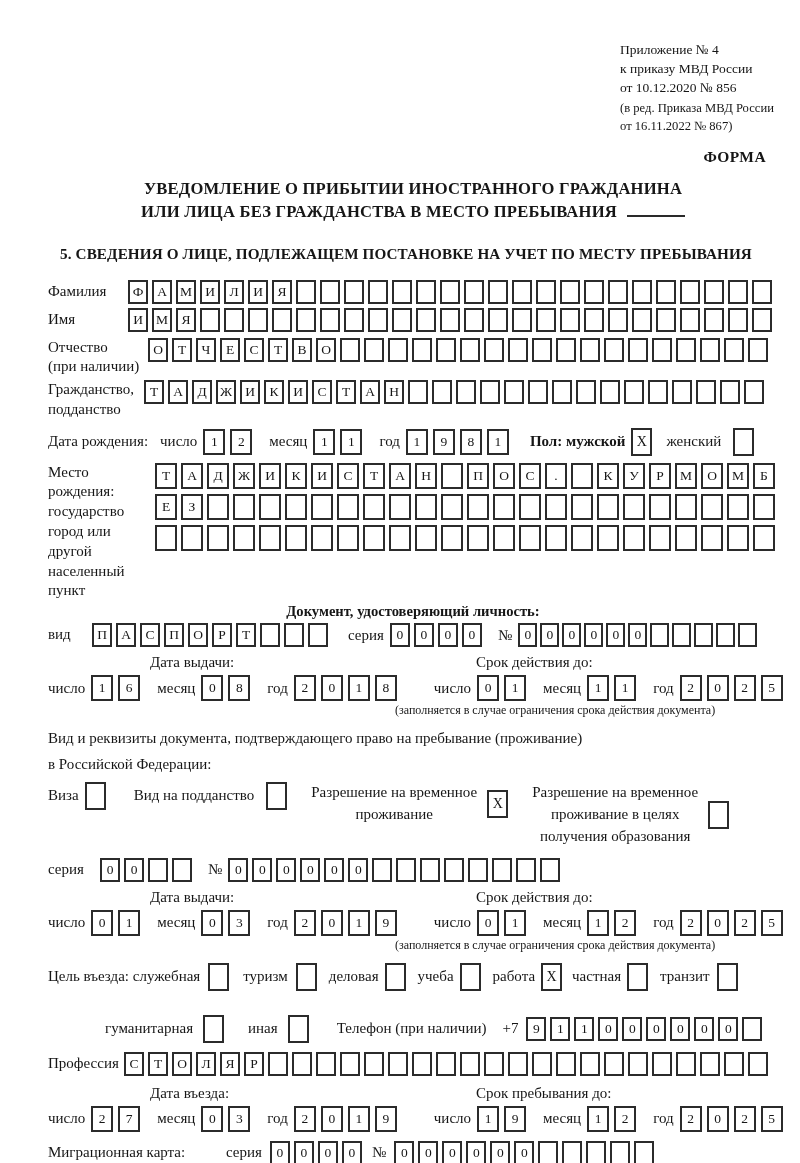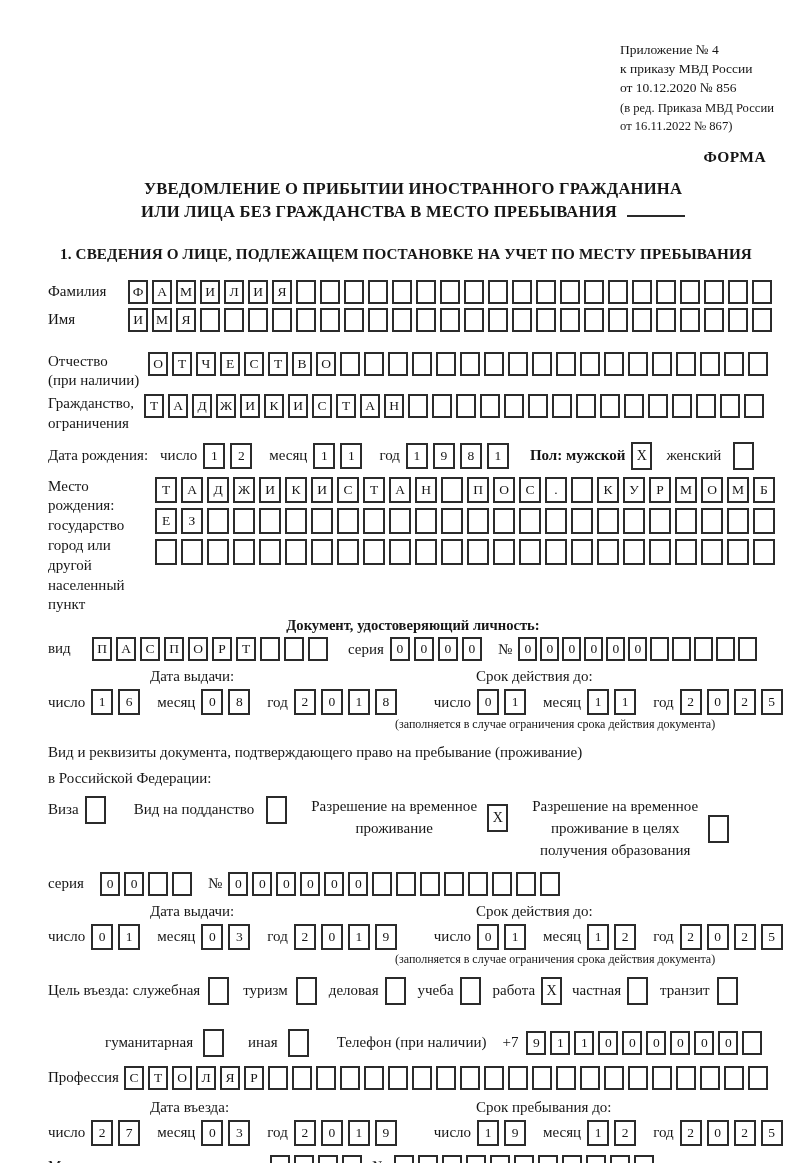--- a/index.html
+++ b/index.html
@@ -69,21 +69,21 @@
     </div>
   </div>
 
   <div class="form-word">ФОРМА</div>
 
   <div class="title">
     <div>УВЕДОМЛЕНИЕ О ПРИБЫТИИ ИНОСТРАННОГО ГРАЖДАНИНА</div>
     <div><span>ИЛИ ЛИЦА БЕЗ ГРАЖДАНСТВА В МЕСТО ПРЕБЫВАНИЯ</span><span class="u"></span></div>
   </div>
 
-  <div class="section">1. СВЕДЕНИЯ О ЛИЦЕ, ПОДЛЕЖАЩЕМ ПОСТАНОВКЕ НА УЧЕТ ПО МЕСТУ ПРЕБЫВАНИЯ</div>
+  <div class="section">5. СВЕДЕНИЯ О ЛИЦЕ, ПОДЛЕЖАЩЕМ ПОСТАНОВКЕ НА УЧЕТ ПО МЕСТУ ПРЕБЫВАНИЯ</div>
 
   <div class="frow" style="margin-top:17px;">
     <span class="flabel w80">Фамилия</span>
     <span class="cells">
         <span class="cell">Ф</span>
         <span class="cell">А</span>
         <span class="cell">М</span>
         <span class="cell">И</span>
         <span class="cell">Л</span>
         <span class="cell">И</span>
@@ -137,21 +137,21 @@
         <span class="cell"></span>
         <span class="cell"></span>
         <span class="cell"></span>
         <span class="cell"></span>
         <span class="cell"></span>
         <span class="cell"></span>
         <span class="cell"></span>
       </span>
   </div>
 
-  <div class="frow top" style="margin-top:20px;">
+  <div class="frow top" style="margin-top:6px;">
     <span class="flabel w100">
       <span>Отчество</span><br>
       <span>(при наличии)</span>
     </span>
     <span class="cells">
         <span class="cell">О</span>
         <span class="cell">Т</span>
         <span class="cell">Ч</span>
         <span class="cell">Е</span>
         <span class="cell">С</span>
@@ -175,21 +175,21 @@
         <span class="cell"></span>
         <span class="cell"></span>
         <span class="cell"></span>
         <span class="cell"></span>
       </span>
   </div>
 
   <div class="frow top" style="margin-top:3px;">
     <span class="flabel" style="width:96px;">
       <span>Гражданство,</span><br>
-      <span>ограничения</span>
+      <span>подданство</span>
     </span>
     <span class="cells">
         <span class="cell">Т</span>
         <span class="cell">А</span>
         <span class="cell">Д</span>
         <span class="cell">Ж</span>
         <span class="cell">И</span>
         <span class="cell">К</span>
         <span class="cell">И</span>
         <span class="cell">С</span>

